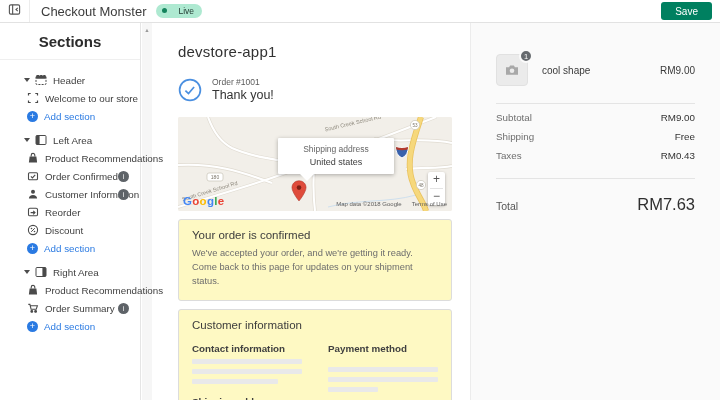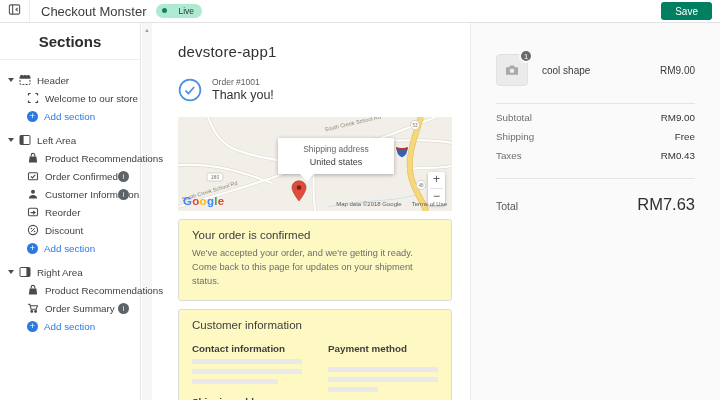--- a/index.html
+++ b/index.html
@@ -18,21 +18,21 @@
   .save-btn { margin-left:auto; margin-right:8px; background:#008060; color:#fff; font-size:10px;
               padding:3.5px 14px; border:none; border-radius:3px; cursor:pointer; }
 
   
   .sidebar { position:absolute; top:23px; left:0; width:141px; bottom:0; background:#fff;
              border-right:1px solid #e5e5e5; z-index:5; }
   .sb-title { font-size:15px; font-weight:bold; color:#2c2c2c; padding:10px 12px 9px;
               border-bottom:1px solid #efefef;text-align:center; }
   .tree { padding-top:5px; }
   .trow { display:flex; align-items:center; height:18px; font-size:9.8px; color:#3f3f3f;
-          padding-left:8px; position:relative; cursor:pointer; white-space:nowrap; }
+          padding-left:24px; position:relative; cursor:pointer; white-space:nowrap; }
   .trow.group { margin-top:6px; }
   .trow.child { padding-left:27px; }
   .caret { width:0; height:0; border-left:3.5px solid transparent; border-right:3.5px solid transparent;
            border-top:4.5px solid #4c4c4c; margin-right:5px; flex:none; }
   .ticon { width:12px; height:12px; margin-right:6px; flex:none; }
   .ticon svg { width:12px; height:12px; display:block; }
   .badge-dot { position:absolute; right:11px; top:3.5px; width:11px; height:11px; border-radius:50%;
                background:#5e6368; color:#fff; font-size:7px; line-height:11px; text-align:center;
                font-style:normal; }
   .add-row { color:#2a7ae2; }

